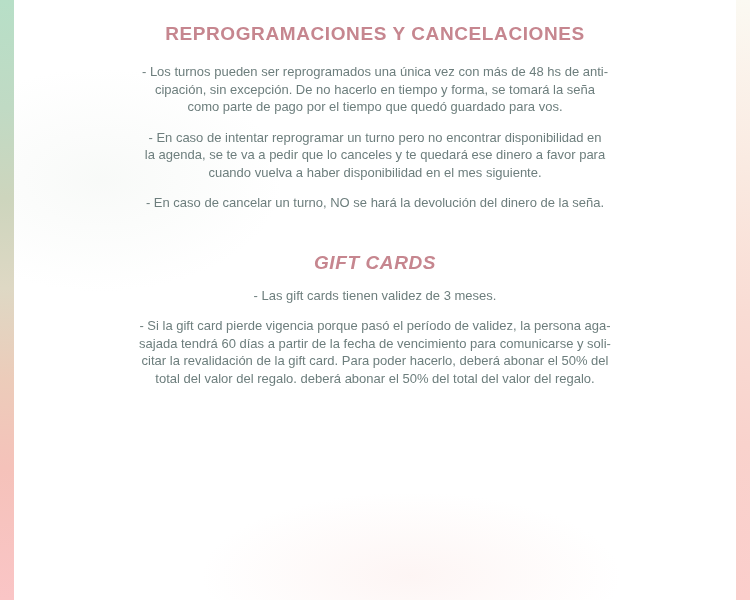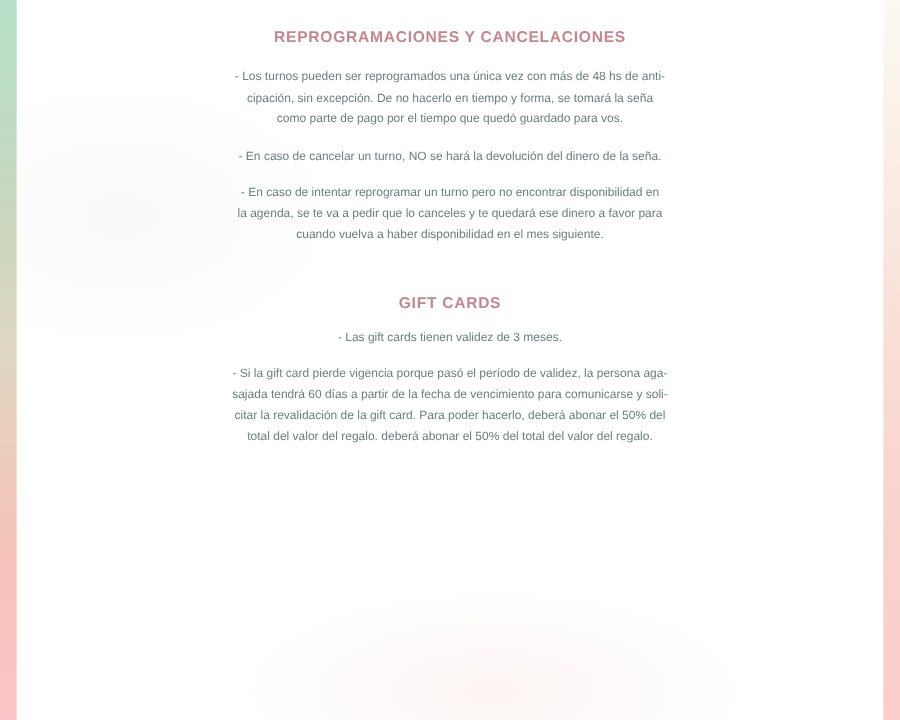--- a/index.html
+++ b/index.html
@@ -48,31 +48,31 @@
     top: 0;
     bottom: 0;
     text-align: center;
     
     background:
       radial-gradient(ellipse 300px 120px at 55% 96%, rgba(248,216,212,0.25), rgba(255,255,255,0) 70%),
       radial-gradient(ellipse 260px 160px at 12% 30%, rgba(235,240,235,0.35), rgba(255,255,255,0) 70%),
       #ffffff;
   }
   .section-title {
-    font-size: 13px;
+    font-size: 19px;
     font-weight: bold;
     letter-spacing: 0.6px;
     color: #c6868f;
   }
   .title-main { margin: 23px auto 18px; }
-  .title-gift { margin: 40px auto 12px; }
+  .title-gift { margin: 40px auto 12px; font-style: italic; }
   .body-par {
     width: 585px;
     margin: 13px auto;
-    font-size: 10px;
+    font-size: 13px;
     line-height: 17.5px;
     color: #6d7e7d;
     white-space: pre-line;
   }
   .footer-par {
     width: 565px;
     margin: 52px auto 0;
     font-size: 14px;
     line-height: 17.5px;
     color: #f0b5ba;
@@ -86,24 +86,24 @@
   <div class="strip strip-left"></div>
   <div class="strip strip-right"></div>
 
   <main class="content">
 
     <section>
       <h1 class="section-title title-main">REPROGRAMACIONES Y CANCELACIONES</h1>
       <p class="body-par">- Los turnos pueden ser reprogramados una única vez con más de 48 hs de anti-
 cipación, sin excepción. De no hacerlo en tiempo y forma, se tomará la seña
 como parte de pago por el tiempo que quedó guardado para vos.</p>
-      <p class="body-par">- En caso de cancelar un turno, NO se hará la devolución del dinero de la seña.</p>
       <p class="body-par">- En caso de intentar reprogramar un turno pero no encontrar disponibilidad en
 la agenda, se te va a pedir que lo canceles y te quedará ese dinero a favor para
 cuando vuelva a haber disponibilidad en el mes siguiente.</p>
+      <p class="body-par">- En caso de cancelar un turno, NO se hará la devolución del dinero de la seña.</p>
     </section>
 
     <section>
       <h2 class="section-title title-gift">GIFT CARDS</h2>
       <p class="body-par">- Las gift cards tienen validez de 3 meses.</p>
       <p class="body-par">- Si la gift card pierde vigencia porque pasó el período de validez, la persona aga-
 sajada tendrá 60 días a partir de la fecha de vencimiento para comunicarse y soli-
 citar la revalidación de la gift card. Para poder hacerlo, deberá abonar el 50% del
 total del valor del regalo. deberá abonar el 50% del total del valor del regalo.</p>
     </section>

